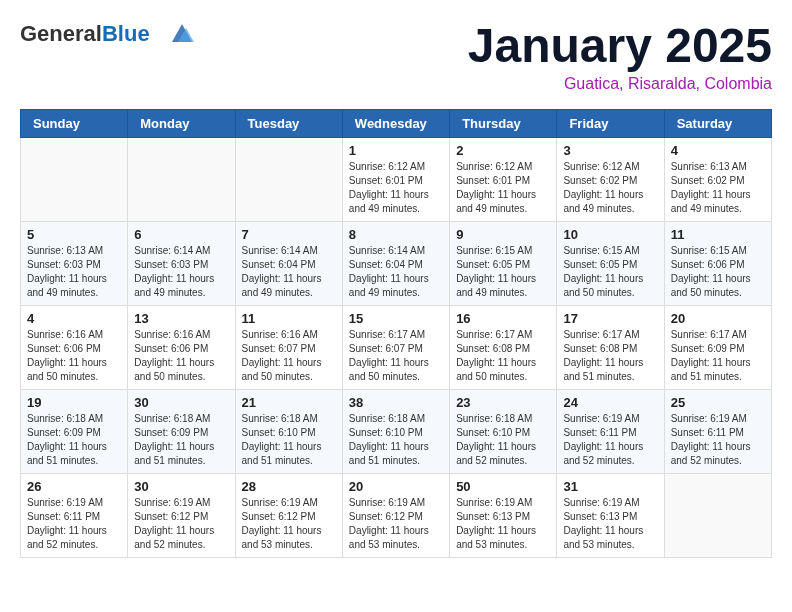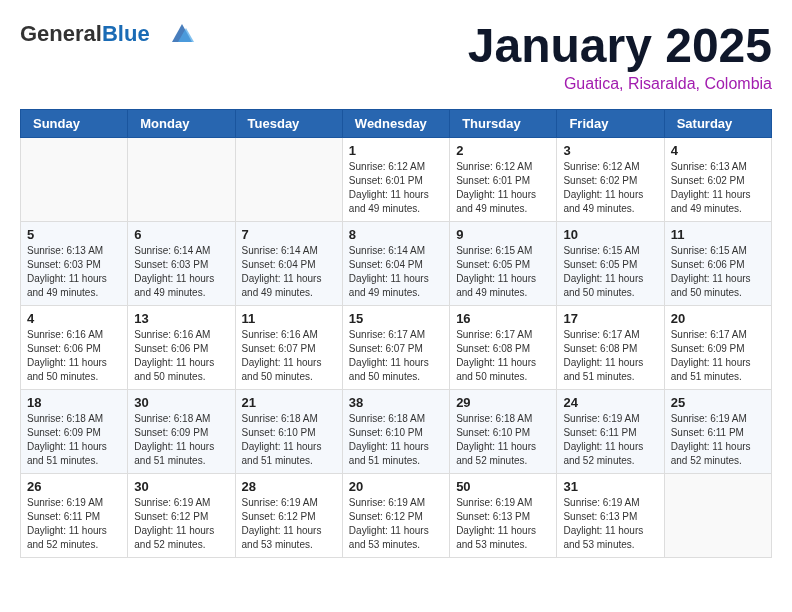--- a/index.html
+++ b/index.html
@@ -253,21 +253,21 @@
         <td>
           <span class="day-num">20</span>
           <div class="day-info" style="white-space: pre-line;">Sunrise: 6:17 AM
 Sunset: 6:09 PM
 Daylight: 11 hours
 and 51 minutes.</div>
         </td>
       </tr>
       <tr>
         <td>
-          <span class="day-num">18</span>
+          <span class="day-num">19</span>
           <div class="day-info" style="white-space: pre-line;">Sunrise: 6:18 AM
 Sunset: 6:09 PM
 Daylight: 11 hours
 and 51 minutes.</div>
         </td>
         <td>
           <span class="day-num">30</span>
           <div class="day-info" style="white-space: pre-line;">Sunrise: 6:18 AM
 Sunset: 6:09 PM
 Daylight: 11 hours
@@ -281,21 +281,21 @@
 and 51 minutes.</div>
         </td>
         <td>
           <span class="day-num">38</span>
           <div class="day-info" style="white-space: pre-line;">Sunrise: 6:18 AM
 Sunset: 6:10 PM
 Daylight: 11 hours
 and 51 minutes.</div>
         </td>
         <td>
-          <span class="day-num">29</span>
+          <span class="day-num">23</span>
           <div class="day-info" style="white-space: pre-line;">Sunrise: 6:18 AM
 Sunset: 6:10 PM
 Daylight: 11 hours
 and 52 minutes.</div>
         </td>
         <td>
           <span class="day-num">24</span>
           <div class="day-info" style="white-space: pre-line;">Sunrise: 6:19 AM
 Sunset: 6:11 PM
 Daylight: 11 hours

